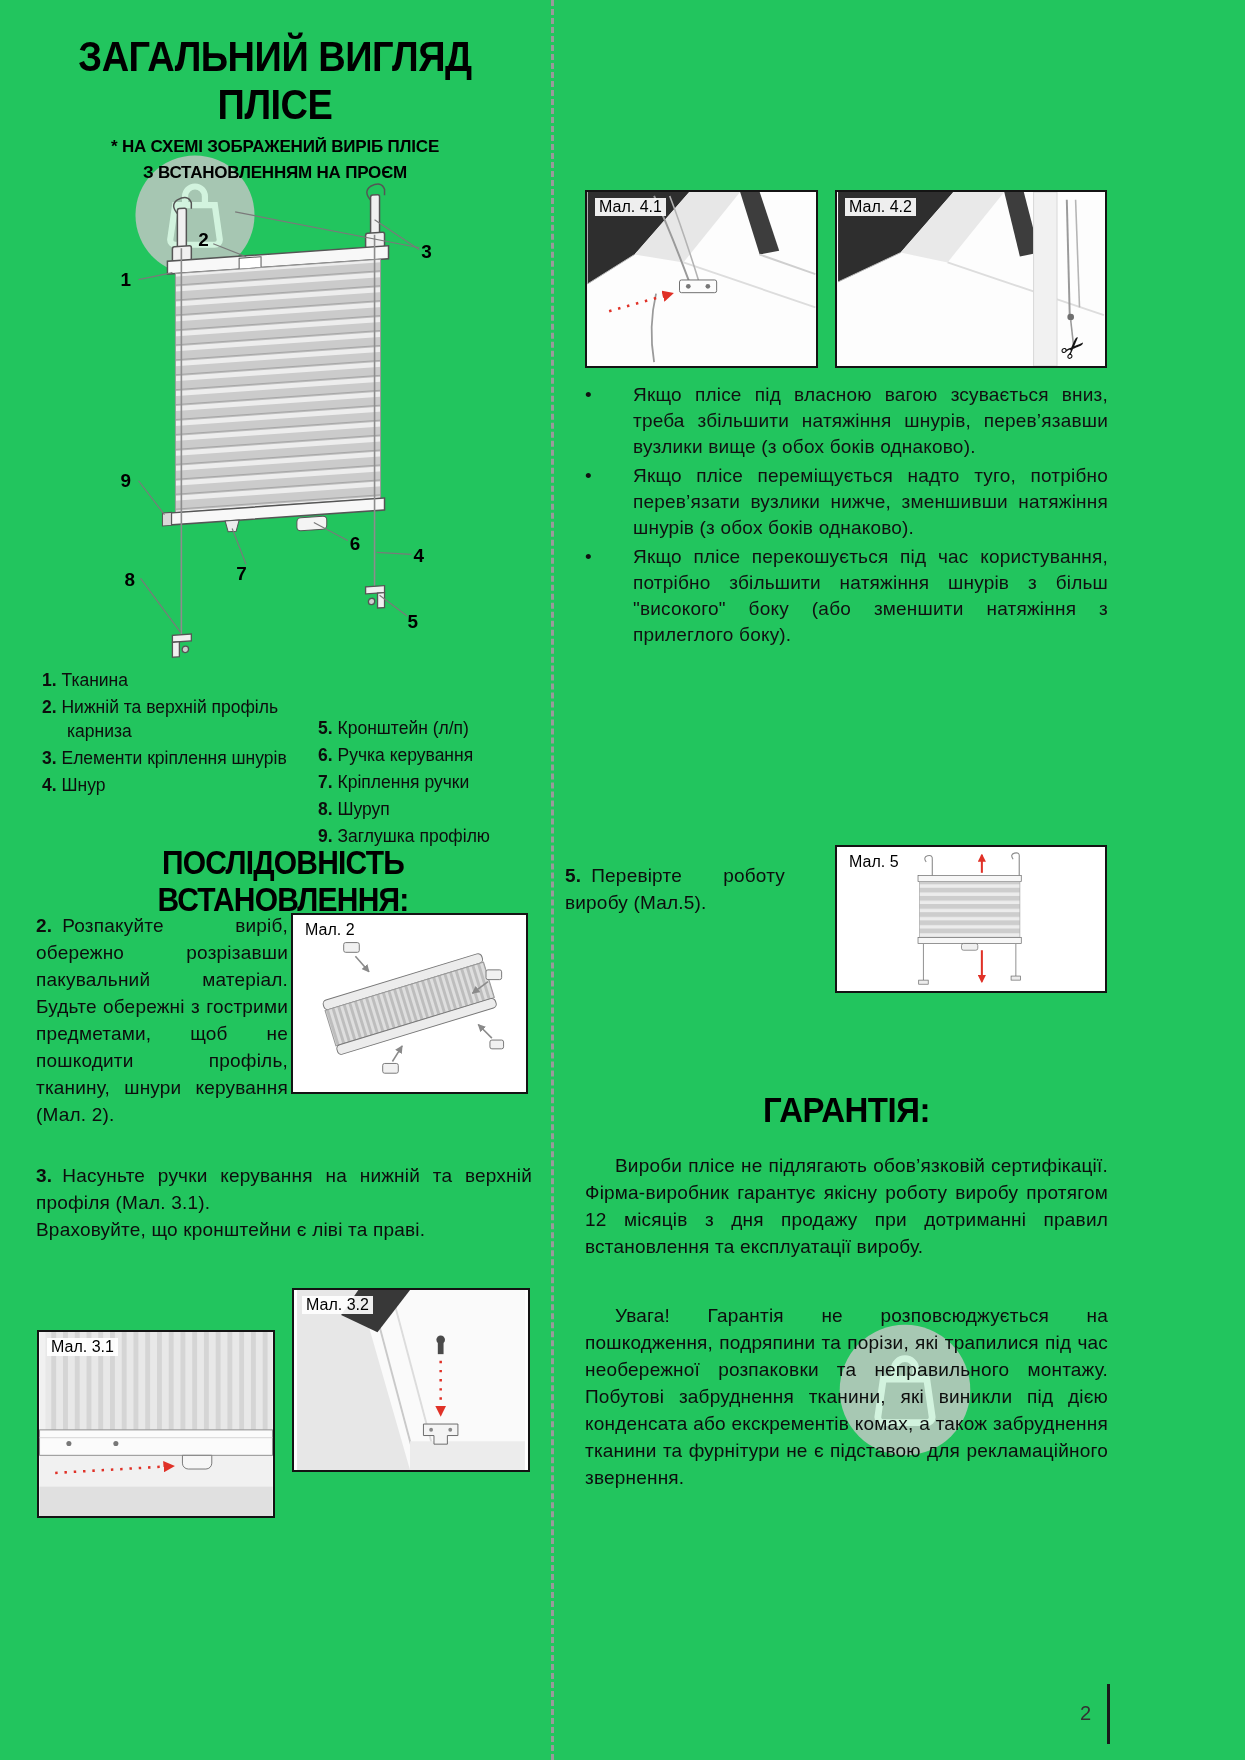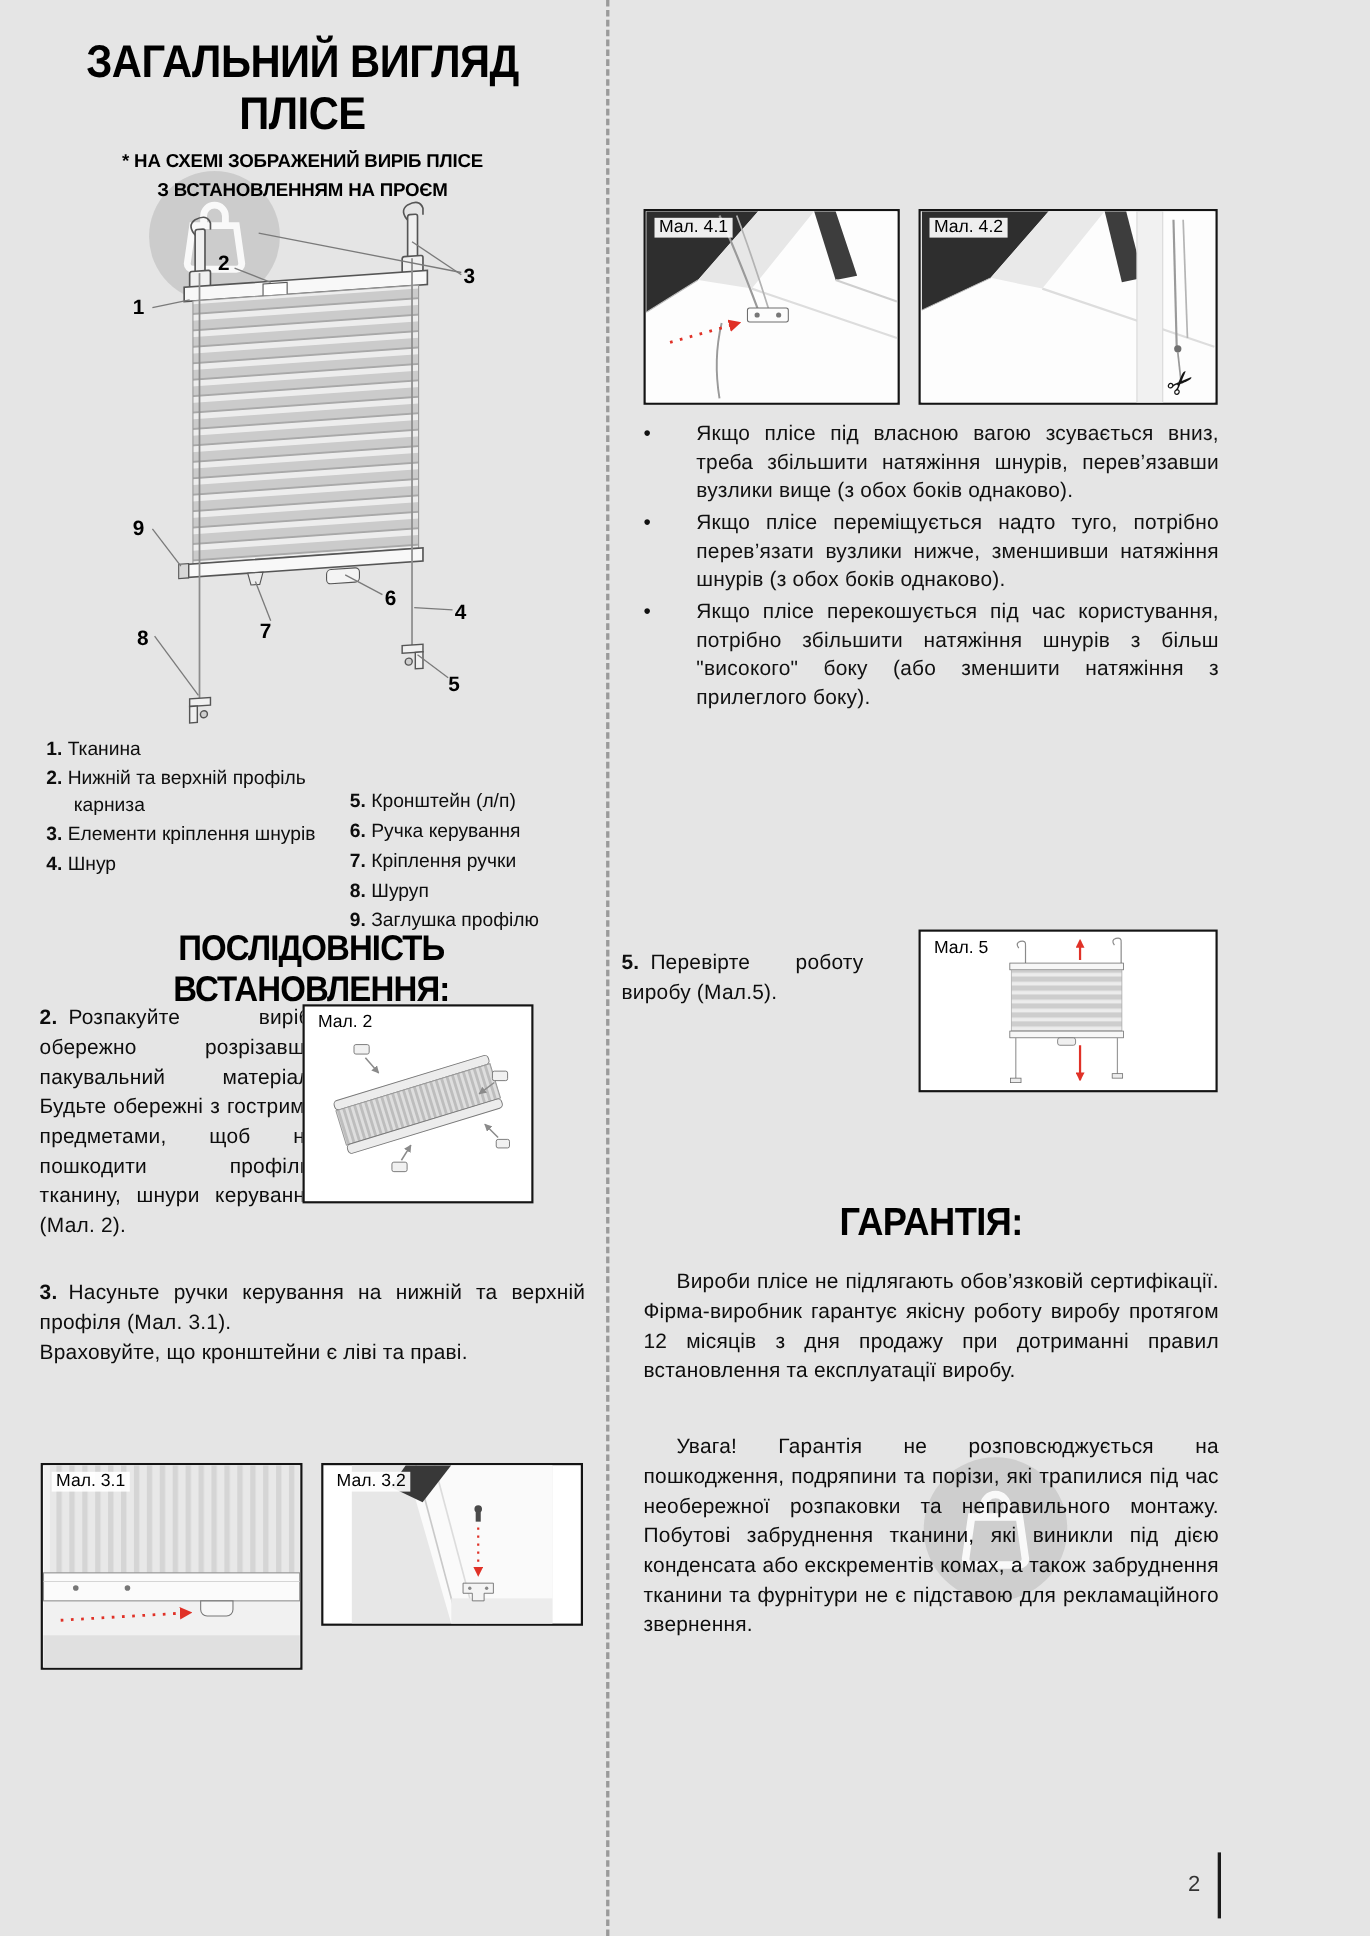--- a/index.html
+++ b/index.html
@@ -1,18 +1,18 @@
 <!DOCTYPE html>
 <html><head>
 <meta charset="utf-8">
 <style>
   *{box-sizing:border-box;margin:0;padding:0;}
   html,body{background:#ffffff;}
   .page{
-    position:relative;width:1245px;height:1760px;background:#e5e5e5;
+    position:relative;width:1245px;height:1760px;background:#22c55e;
     font-family:"Liberation Sans",sans-serif;color:#111;overflow:hidden;
   }
   .abs{position:absolute;}
   .divider{position:absolute;top:0;height:100%;border-left:3px dashed #9a9a9a;}
   .h1{font-size:38px;font-weight:bold;color:#000;text-align:center;line-height:1.12;transform:scaleY(1.1);transform-origin:center top;letter-spacing:-0.5px;}
   .subtitle{font-size:17px;font-weight:bold;color:#000;text-align:center;line-height:1.55;letter-spacing:-0.2px;}
   .h2{font-size:30px;font-weight:bold;color:#000;text-align:center;letter-spacing:-0.8px;transform:scaleY(1.08);transform-origin:center top;}
   .h2w{font-size:33px;font-weight:bold;color:#000;text-align:center;letter-spacing:-0.5px;transform:scaleY(1.08);transform-origin:center top;}
   .just{font-size:19px;line-height:27px;text-align:justify;letter-spacing:0.2px;color:#0d0d0d;}
   .stepnum{font-weight:bold;margin-right:10px;}
@@ -136,21 +136,21 @@
     <div class="legend-item"><b>8.</b> <span>Шуруп</span></div>
     <div class="legend-item"><b>9.</b> <span>Заглушка профілю</span></div>
   </div>
 
   <div class="abs h2 layer" style="left:35px;top:845px;width:496px;">ПОСЛІДОВНІСТЬ ВСТАНОВЛЕННЯ:</div>
 
   <p class="abs just layer" style="left:36px;top:912px;width:252px;">
     <b class="stepnum">2.</b><span>Розпакуйте виріб, обережно розрізавши пакувальний матеріал. Будьте обережні з гострими предметами, щоб не пошкодити профіль, тканину, шнури керування (Мал. 2).</span>
   </p>
 
-  <div class="figbox layer" style="left:275px;top:913px;width:210px;height:181px;padding-left:16px;">
+  <div class="figbox layer" style="left:291px;top:913px;width:237px;height:181px;padding-left:16px;">
     <span class="figlabel">Мал. 2</span>
     <svg viewBox="0 0 239 181">
       <defs>
         <pattern id="pF2" width="6" height="40" patternUnits="userSpaceOnUse">
           <rect width="6" height="40" fill="#dedede"></rect>
           <rect width="3" height="40" fill="#bdbdbd"></rect>
         </pattern>
         <marker id="mG" viewBox="0 0 10 10" refX="9" refY="5" markerWidth="5" markerHeight="5" orient="auto">
             <path d="M0,0L10,5L0,10z" fill="#8a8a8a"></path>
           </marker>
@@ -197,21 +197,21 @@
       <rect x="0" y="100" width="238" height="26" fill="#fbfbfb" stroke="#8f8f8f"></rect>
       <line x1="0" y1="108" x2="238" y2="108" stroke="#d5d5d5"></line>
       <circle cx="30" cy="114" r="2.6" fill="#777"></circle>
       <circle cx="78" cy="114" r="2.6" fill="#777"></circle>
       <path d="M146,126 h30 v8 a6 6 0 0 1 -6 6 h-18 a6 6 0 0 1 -6 -6 z" fill="#f6f6f6" stroke="#777"></path>
       <rect x="0" y="158" width="238" height="30" fill="#e0e0e0"></rect>
       <line x1="16" y1="144" x2="136" y2="137" stroke="#e03127" stroke-width="2.6" stroke-dasharray="2.5 7" marker-end="url(#mR31)"></line>
     </svg>
   </div>
 
-  <div class="figbox layer" style="left:292px;top:1330px;width:238px;height:148px;">
+  <div class="figbox layer" style="left:292px;top:1288px;width:238px;height:184px;">
     <span class="figlabel">Мал. 3.2</span>
     <svg viewBox="0 0 238 188">
       <defs>
         <marker id="mR32" viewBox="0 0 10 10" refX="8" refY="5" markerWidth="4.5" markerHeight="4.5" orient="auto">
             <path d="M0,0L10,5L0,10z" fill="#e03127"></path>
           </marker>
       </defs>
       <rect width="238" height="188" fill="#e7e7e7"></rect>
       <polygon points="64,0 238,0 238,188 118,188" fill="#fafafa"></polygon>
       <line x1="76" y1="0" x2="126" y2="188" stroke="#c9c9c9" stroke-width="2"></line>

